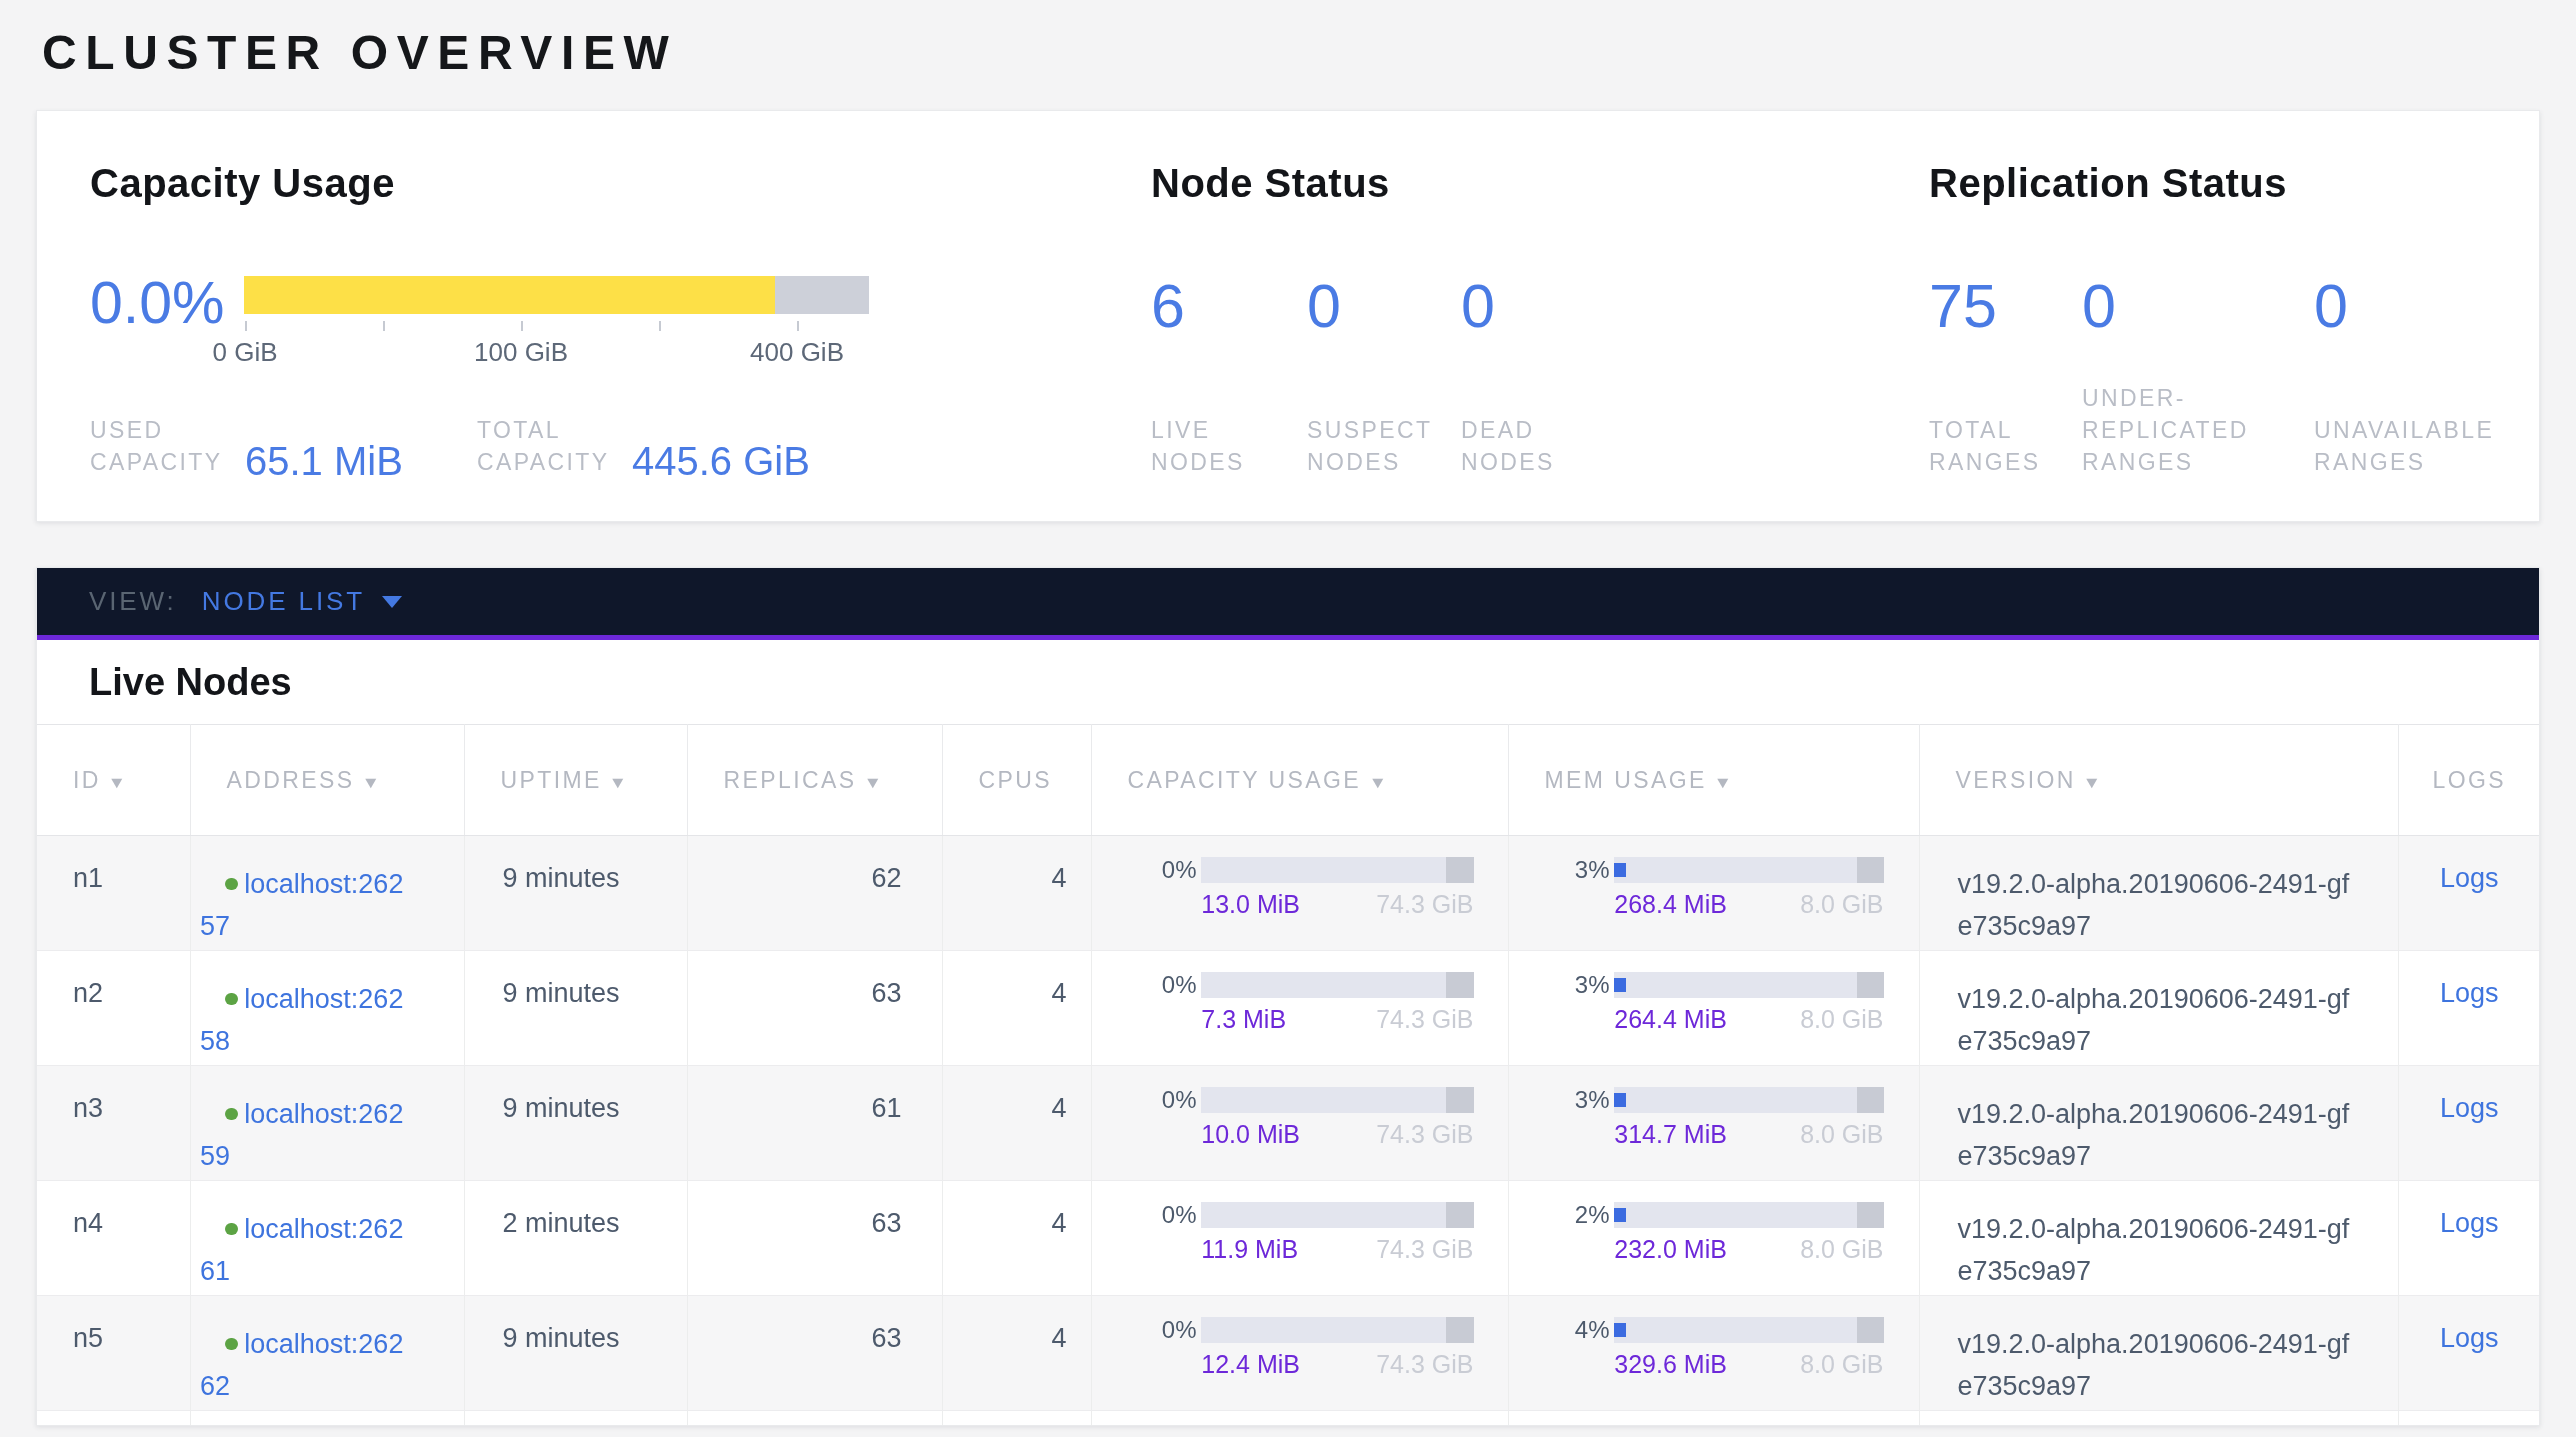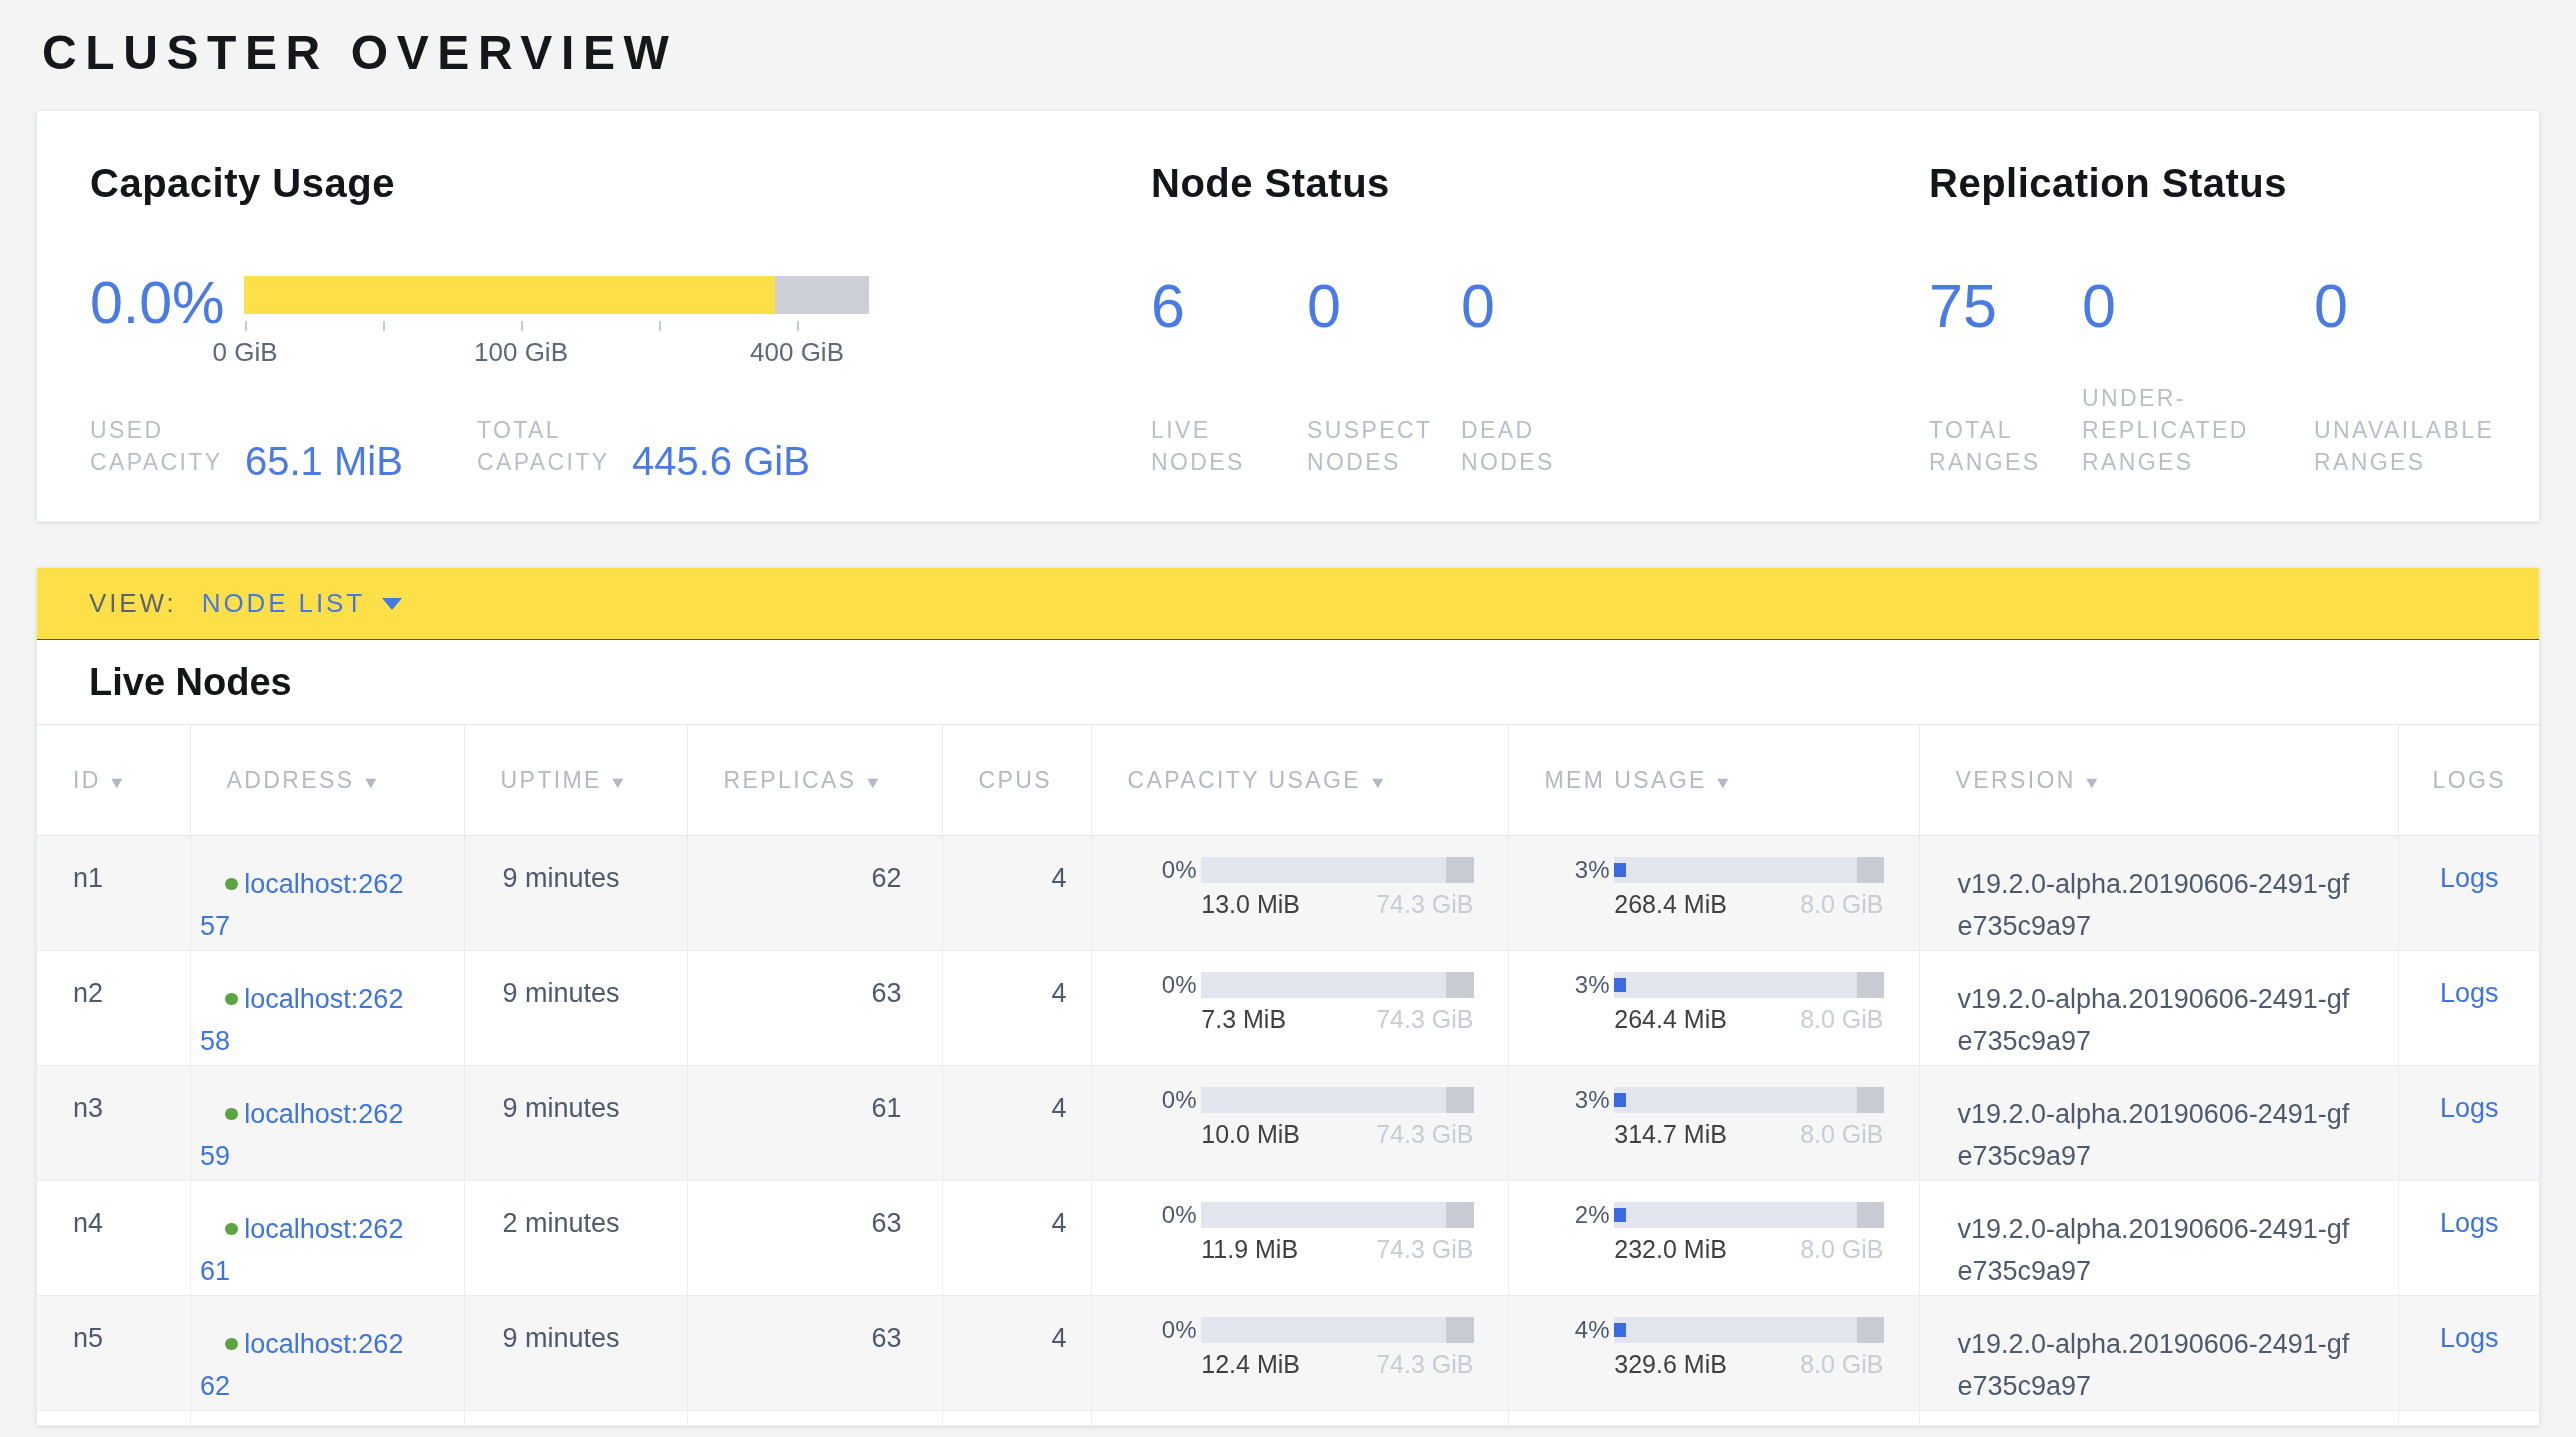--- a/index.html
+++ b/index.html
@@ -40,21 +40,21 @@
     position:absolute; top:61px; transform:translateX(-50%);
     font-size:26px; color:#5d6878; white-space:nowrap;
   }
   .cap-stat { display:flex; align-items:flex-end; }
   .cap-stat .stat-label { width:155px; max-width:155px; }
   .cap-value { font-size:40px; line-height:38px; color:#4a7be4; margin-bottom:-1.9px; white-space:nowrap; }
   
   .table-panel { margin-top:45px; height:859px; overflow:hidden; position:relative; }
   .view-bar {
     height:72px; display:flex; align-items:center; padding-left:52px;
-    border-bottom:1px solid #6d28d9; background:#fde047;
+    border-bottom:5px solid #6d28d9; background:#0f172a;
   }
   .view-label { font-size:26px; letter-spacing:2.9px; color:#5a6572; }
   .view-value { font-size:26px; letter-spacing:2.9px; color:#4479e2; margin-left:25px; cursor:pointer;text-align:right; }
   .view-caret {
     width:0; height:0; margin-left:17px; cursor:pointer;
     border-left:10.5px solid transparent; border-right:10.5px solid transparent;
     border-top:12.5px solid #4479e2;
   }
   .table-title-bar { height:84px; display:flex; align-items:center; padding-left:52px; }
   .table-title { font-size:38px; font-weight:700; color:#131519; }
@@ -92,21 +92,21 @@
   .cellrow.cap { padding-left:36px; padding-right:34px; }
   .cellrow.mem { padding-left:45px; padding-right:35px; }
   .pct { margin-right:4.8px; text-align:right; font-size:24px; line-height:26px; color:#4d5a6c; }
   .cellrow.cap .pct { width:69px; }
   .cellrow.mem .pct { width:56px; }
   .bargroup { flex:1; }
   .minibar { position:relative; height:26px; background:#e3e5ee; }
   .minibar .dark { position:absolute; top:0; right:0; bottom:0; width:10%; background:#c8cbd4; }
   .minibar .fill { position:absolute; top:5.8px; left:0; height:14.4px; background:#3b6be0; }
   .sub { display:flex; justify-content:space-between; margin-top:6.7px; font-size:25px; }
-  .sub .used { color:#404040; }
+  .sub .used { color:#6d28d9; }
   .sub .max { color:#c9ccd4; }
   td.c-version { padding:27px 0 0 38px; }
   .version-text { width:401px; word-break:break-all; line-height:42px; }
   td.c-logs { padding-top:27px; text-align:center; }
   .logs-link { color:#3e74de; text-decoration:none; cursor:pointer; }
   tr.partial-row { height:21px; }
   tr.partial-row td { border-bottom:none; }
 </style>
 </head>
 <body>

